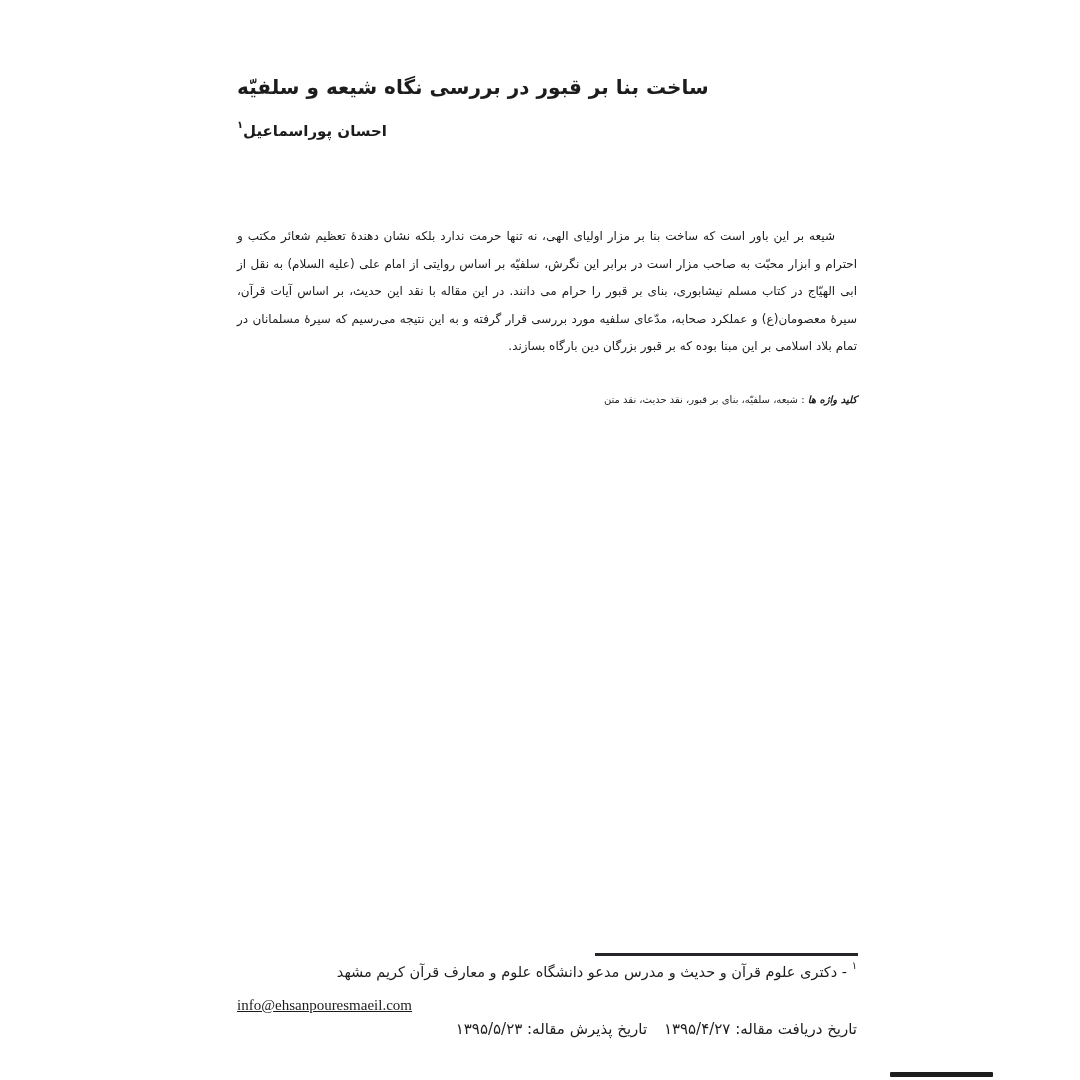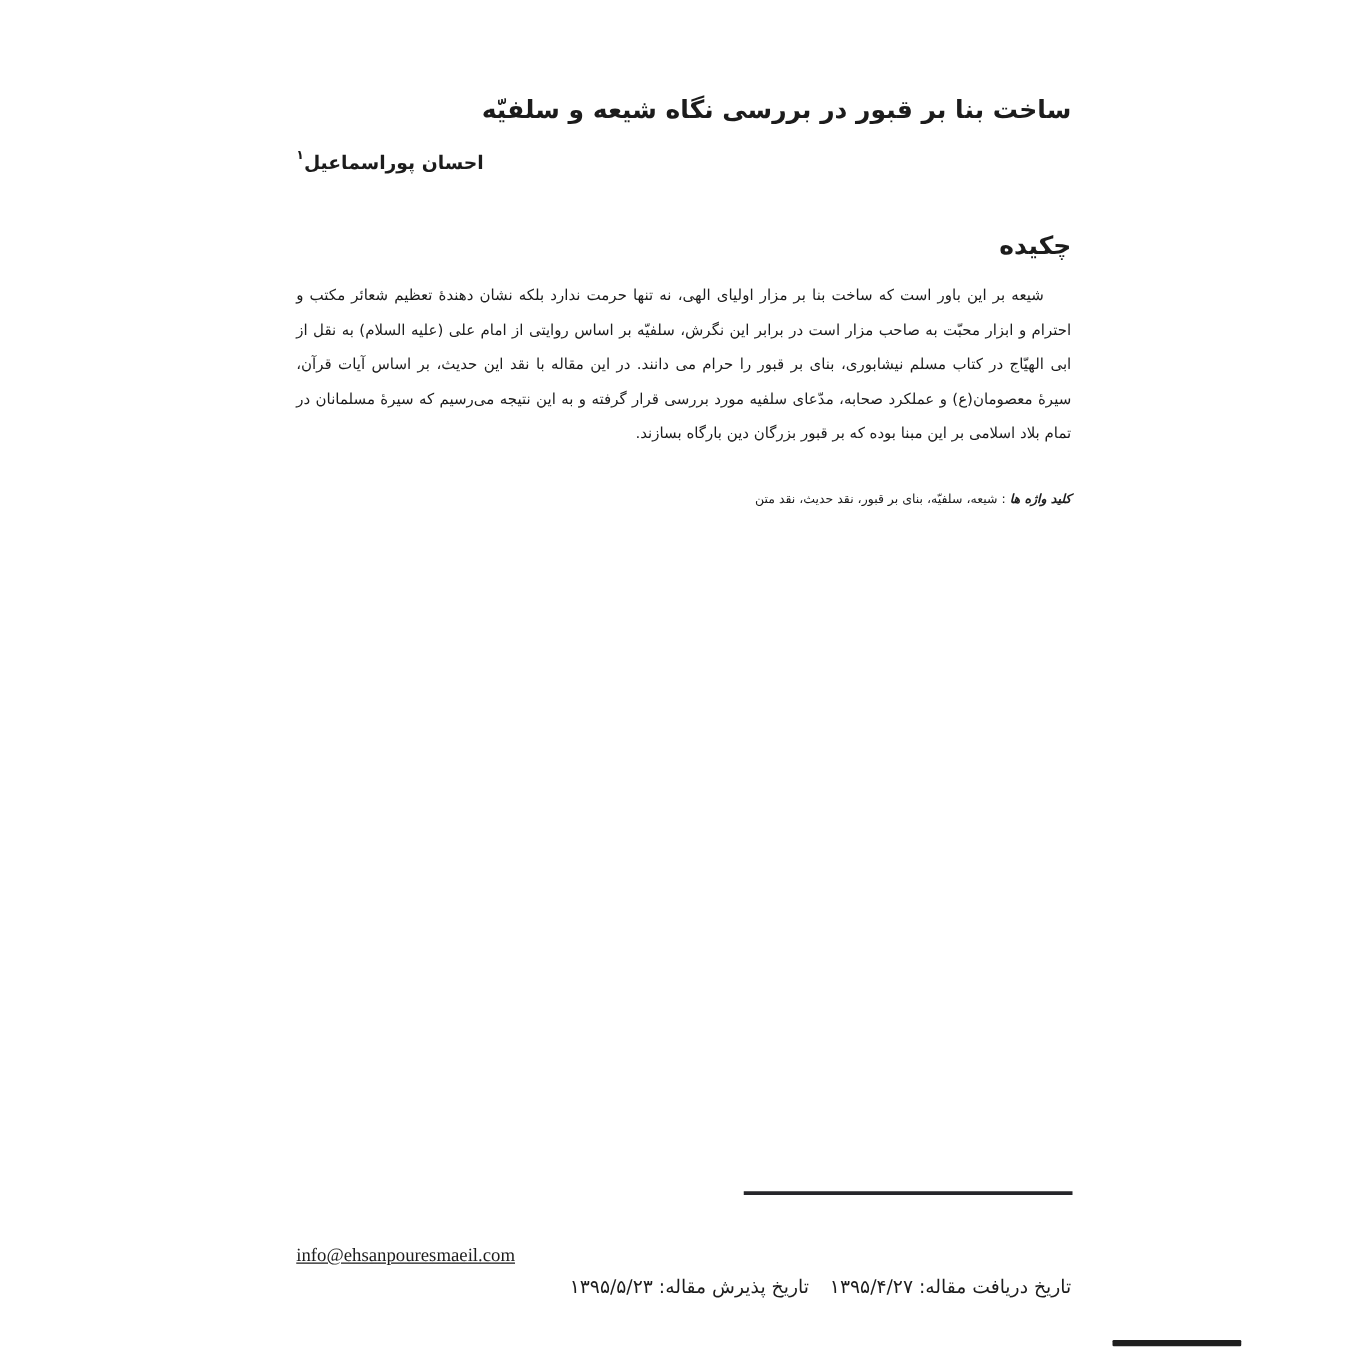--- a/index.html
+++ b/index.html
@@ -16,21 +16,21 @@
   }
   .content {
     position: absolute;
     left: 237px; top: 0;
     width: 620px; height: 1080px;
   }
   .title {
     position: absolute;
     top: 62px; left: 0; width: 100%;
     direction: rtl;
-    text-align: right;
+    text-align: left;
     font-weight: bold;
     font-size: 20px;
     letter-spacing: 0.2px;
   }
   .author-line {
     position: absolute;
     top: 121px; left: 0; width: 100%;
     direction: rtl;
     text-align: left;
     font-weight: bold;
@@ -124,31 +124,34 @@
 
 <div class="page">
   <div class="content">
 
     <h1 class="title">ساخت بنا بر قبور در بررسی نگاه شیعه و سلفیّه</h1>
 
     <div class="author-line">
       <span>احسان پوراسماعیل</span><sup>۱</sup>
     </div>
 
-    <h2 class="abstract-heading">چکیده</h2>
 
     <p class="abstract-body">شیعه بر این باور است که ساخت بنا بر مزار اولیای الهی، نه تنها حرمت ندارد بلکه نشان دهندهٔ تعظیم شعائر مکتب و احترام و ابزار محبّت به صاحب مزار است در برابر این نگرش، سلفیّه بر اساس روایتی از امام علی (علیه السلام) به نقل از ابی الهیّاج در کتاب مسلم نیشابوری، بنای بر قبور را حرام می دانند. در این مقاله با نقد این حدیث، بر اساس آیات قرآن، سیرهٔ معصومان(ع) و عملکرد صحابه، مدّعای سلفیه مورد بررسی قرار گرفته و به این نتیجه می‌رسیم که سیرهٔ مسلمانان در تمام بلاد اسلامی بر این مبنا بوده که بر قبور بزرگان دین بارگاه بسازند.</p>
 
     <p class="keywords">
       <span class="kw-label">کلید واژه ها</span><span> : </span><span>شیعه، سلفیّه، بنای بر قبور، نقد حدیث، نقد متن</span>
     </p>
   </div>
 
   <div class="footnote-rule"></div>
 
+  <p class="footnote-line">
+    <sup>۱</sup>
+    <span>- دکتری علوم قرآن و حدیث و مدرس مدعو دانشگاه علوم و معارف قرآن کریم مشهد</span>
+  </p>
 
   <a class="email-link">info@ehsanpouresmaeil.com</a>
 
   <p class="dates-line">
     <span>تاریخ دریافت مقاله:</span>
     <span>۱۳۹۵/۴/۲۷</span><span class="gap"></span>
     <span>تاریخ پذیرش مقاله:</span>
     <span>۱۳۹۵/۵/۲۳</span>
   </p>
 

